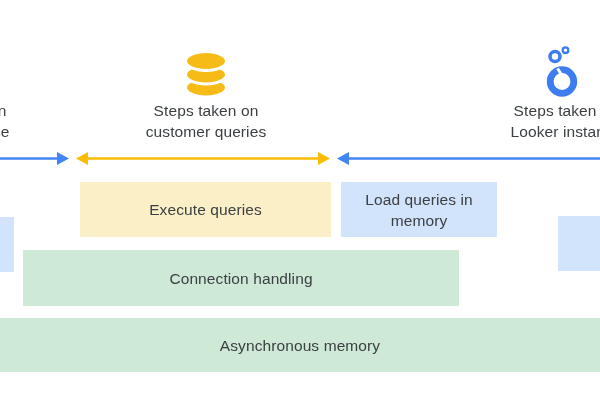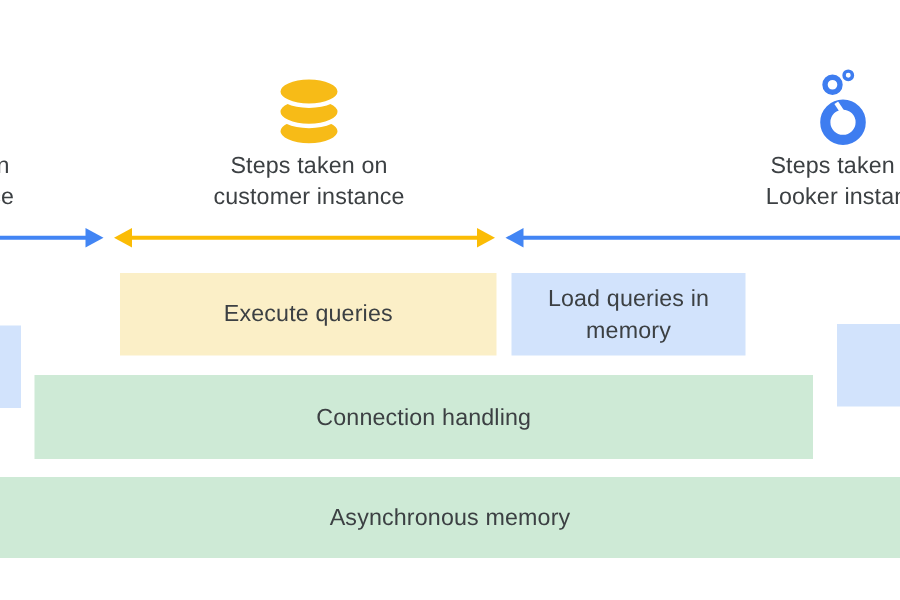--- a/index.html
+++ b/index.html
@@ -23,21 +23,21 @@
     position:absolute;display:flex;align-items:center;justify-content:center;
     text-align:center;font-size:15.5px;line-height:21px;letter-spacing:.1px;
   }
   .box-yellow{background:var(--yellow-box,#FBEFC7);}
   .box-blue{background:var(--blue-box,#D2E3FC);}
   .box-green{background:var(--green-box,#CEEAD6);}
   .execute-queries{left:80px;top:182px;width:251px;height:55px;}
   .load-queries{left:341px;top:182px;width:156px;height:55px;padding:0;}
   .partial-left{left:-20px;top:217px;width:34px;height:55px;}
   .partial-right{left:558px;top:216px;width:62px;height:55px;}
-  .connection-handling{left:23px;top:250px;width:519px;height:56px;}
+  .connection-handling{left:23px;top:250px;width:436px;height:56px;}
   .async-worker{left:-10px;top:318px;width:620px;height:54px;}
 </style>
 </head>
 <body>
 
 <div id="canvas">
 
   <svg class="icon db-icon" width="46" height="47" viewBox="0 0 46 47" aria-hidden="true">
     <ellipse cx="23" cy="36.5" rx="20.5" ry="9.5" fill="var(--db-gold)" stroke="#fff" stroke-width="3"></ellipse>
     <ellipse cx="23" cy="23.5" rx="20.5" ry="9.5" fill="var(--db-gold)" stroke="#fff" stroke-width="3"></ellipse>
@@ -50,21 +50,21 @@
     <circle cx="14" cy="10.5" r="5" fill="none" stroke="var(--looker-blue)" stroke-width="3.6"></circle>
     <circle cx="24.5" cy="4.2" r="2.8" fill="none" stroke="var(--looker-blue)" stroke-width="2.3"></circle>
   </svg>
 
   <div class="section-label label-left">
     <span>Steps taken on</span>
     <span>Looker instance</span>
   </div>
   <div class="section-label label-center">
     <span>Steps taken on</span>
-    <span>customer instance</span>
+    <span>customer queries</span>
   </div>
   <div class="section-label label-right">
     <span>Steps taken on</span>
     <span>Looker instance</span>
   </div>
 
   <svg class="arrows" width="600" height="26" viewBox="0 0 600 26" aria-hidden="true">
     <g>
       <line x1="0" y1="12.5" x2="60" y2="12.5" stroke="var(--arrow-blue)" stroke-width="2.6"></line>
       <polygon points="57,6 57,19 69,12.5" fill="var(--arrow-blue)"></polygon>

